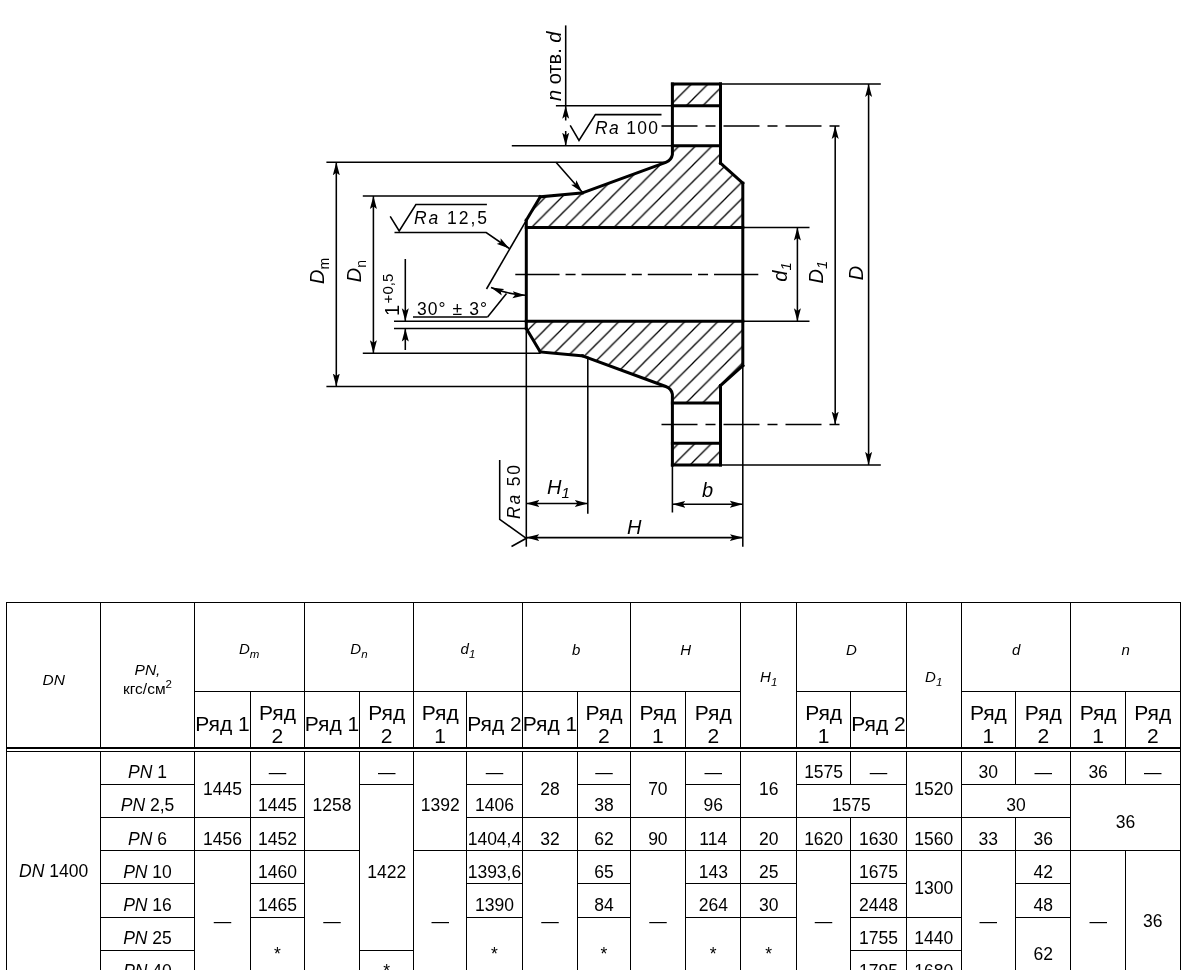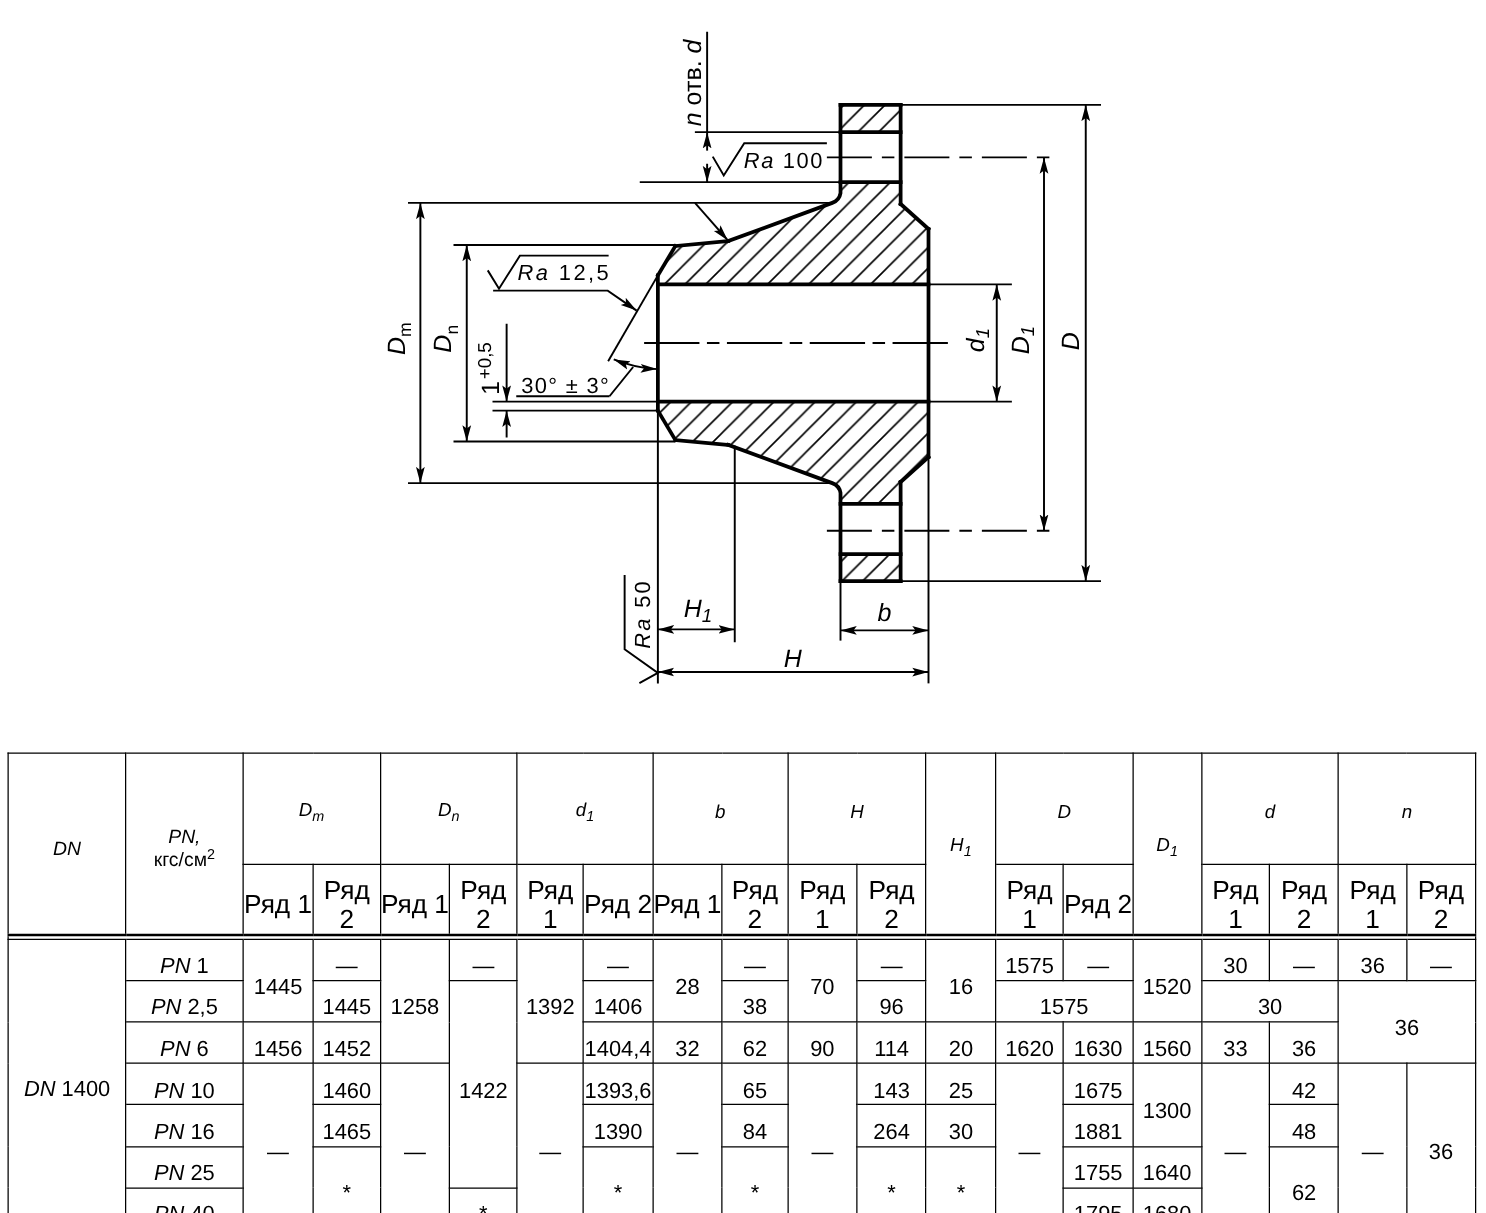--- a/index.html
+++ b/index.html
@@ -360,33 +360,33 @@
   <td rowspan="4">36</td>
 </tr>
 
 <tr style="height:33.2px">
   <td><span class="it">PN</span> 16</td>
   <td>1465</td>
   <td>1390</td>
   <td>84</td>
   <td>264</td>
   <td>30</td>
-  <td>1881</td>
+  <td>2448</td>
   <td>48</td>
 </tr>
 
 <tr style="height:33.2px">
   <td><span class="it">PN</span> 25</td>
   <td rowspan="2">*</td>
   <td rowspan="2">*</td>
   <td rowspan="2">*</td>
   <td rowspan="2">*</td>
   <td rowspan="2">*</td>
   <td>1755</td>
-  <td>1640</td>
+  <td>1440</td>
   <td rowspan="2">62</td>
 </tr>
 
 <tr style="height:32.7px">
   <td><span class="it">PN</span> 40</td>
   <td>*</td>
   <td>1795</td>
   <td>1680</td>
 </tr>
 </tbody>

